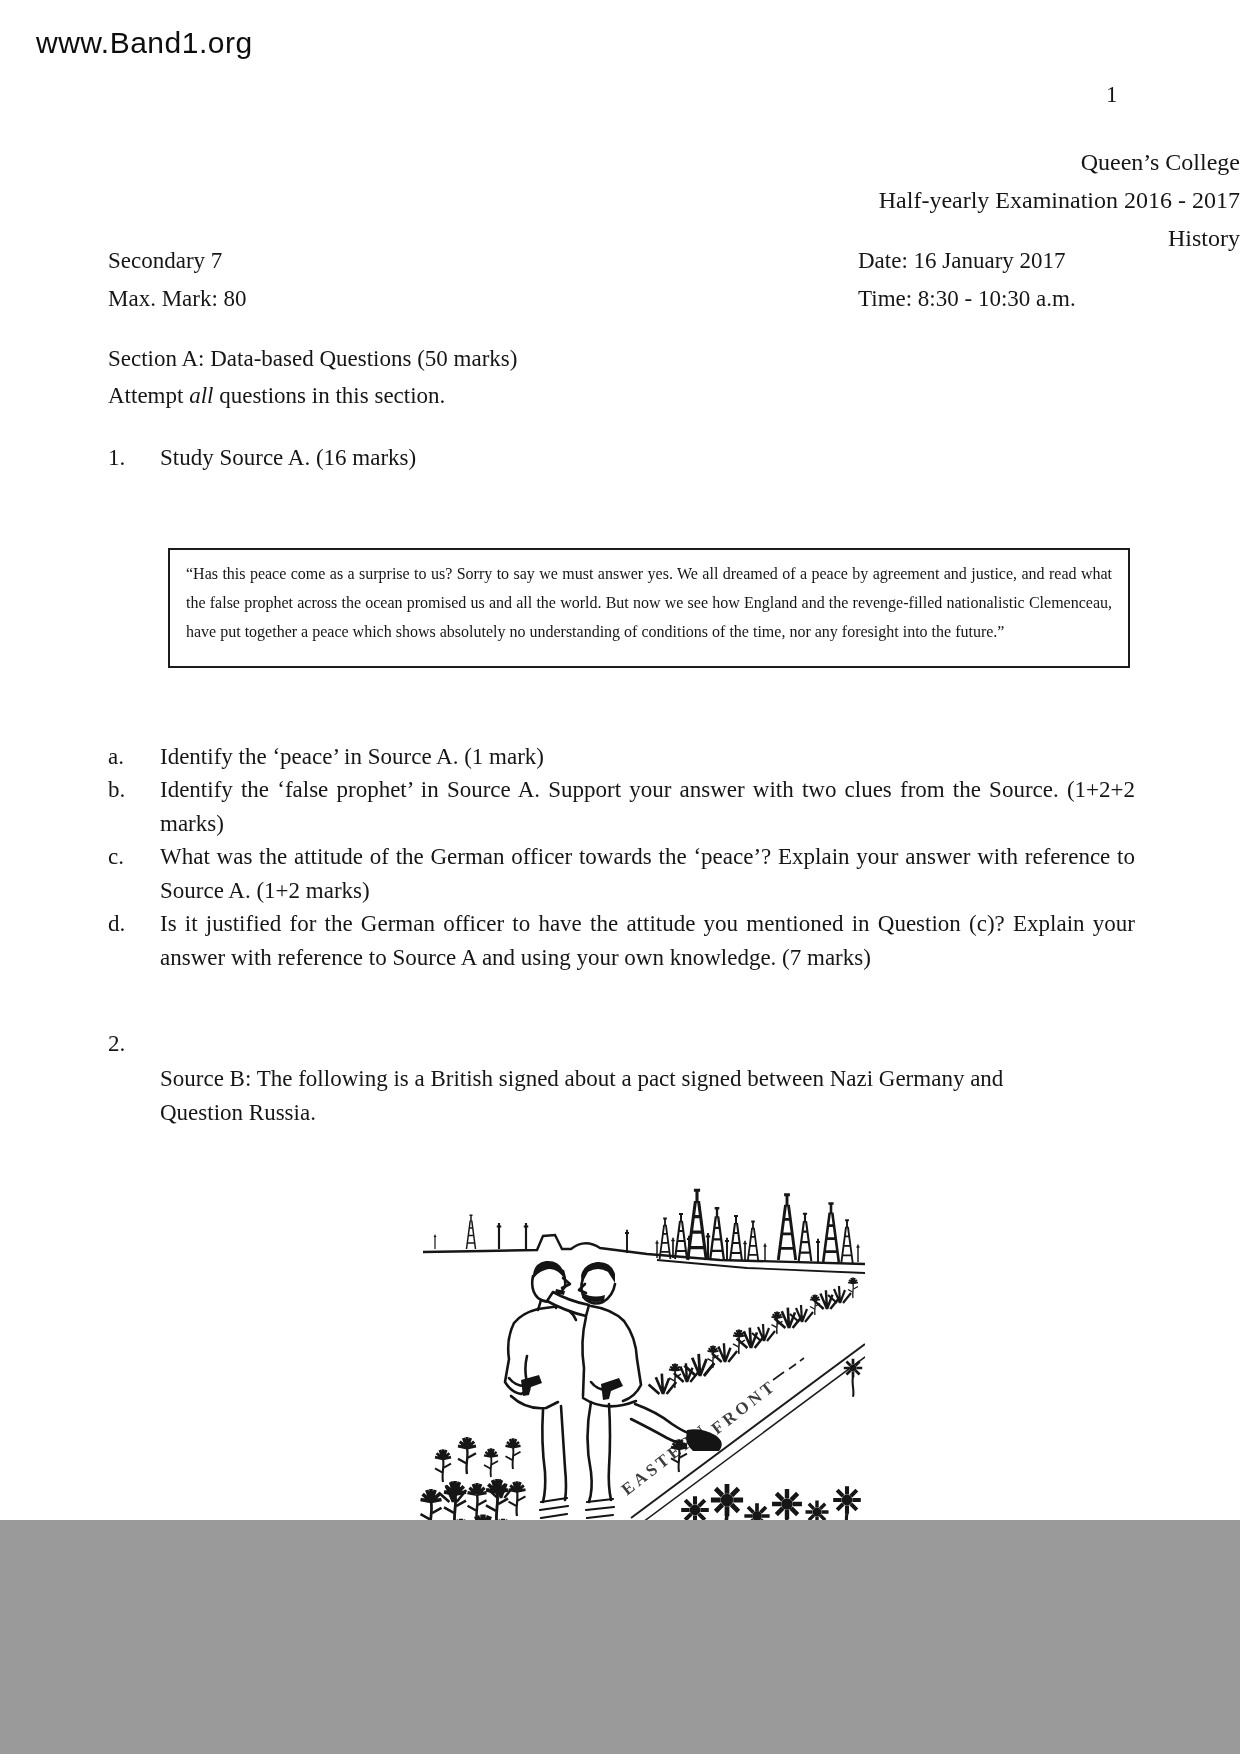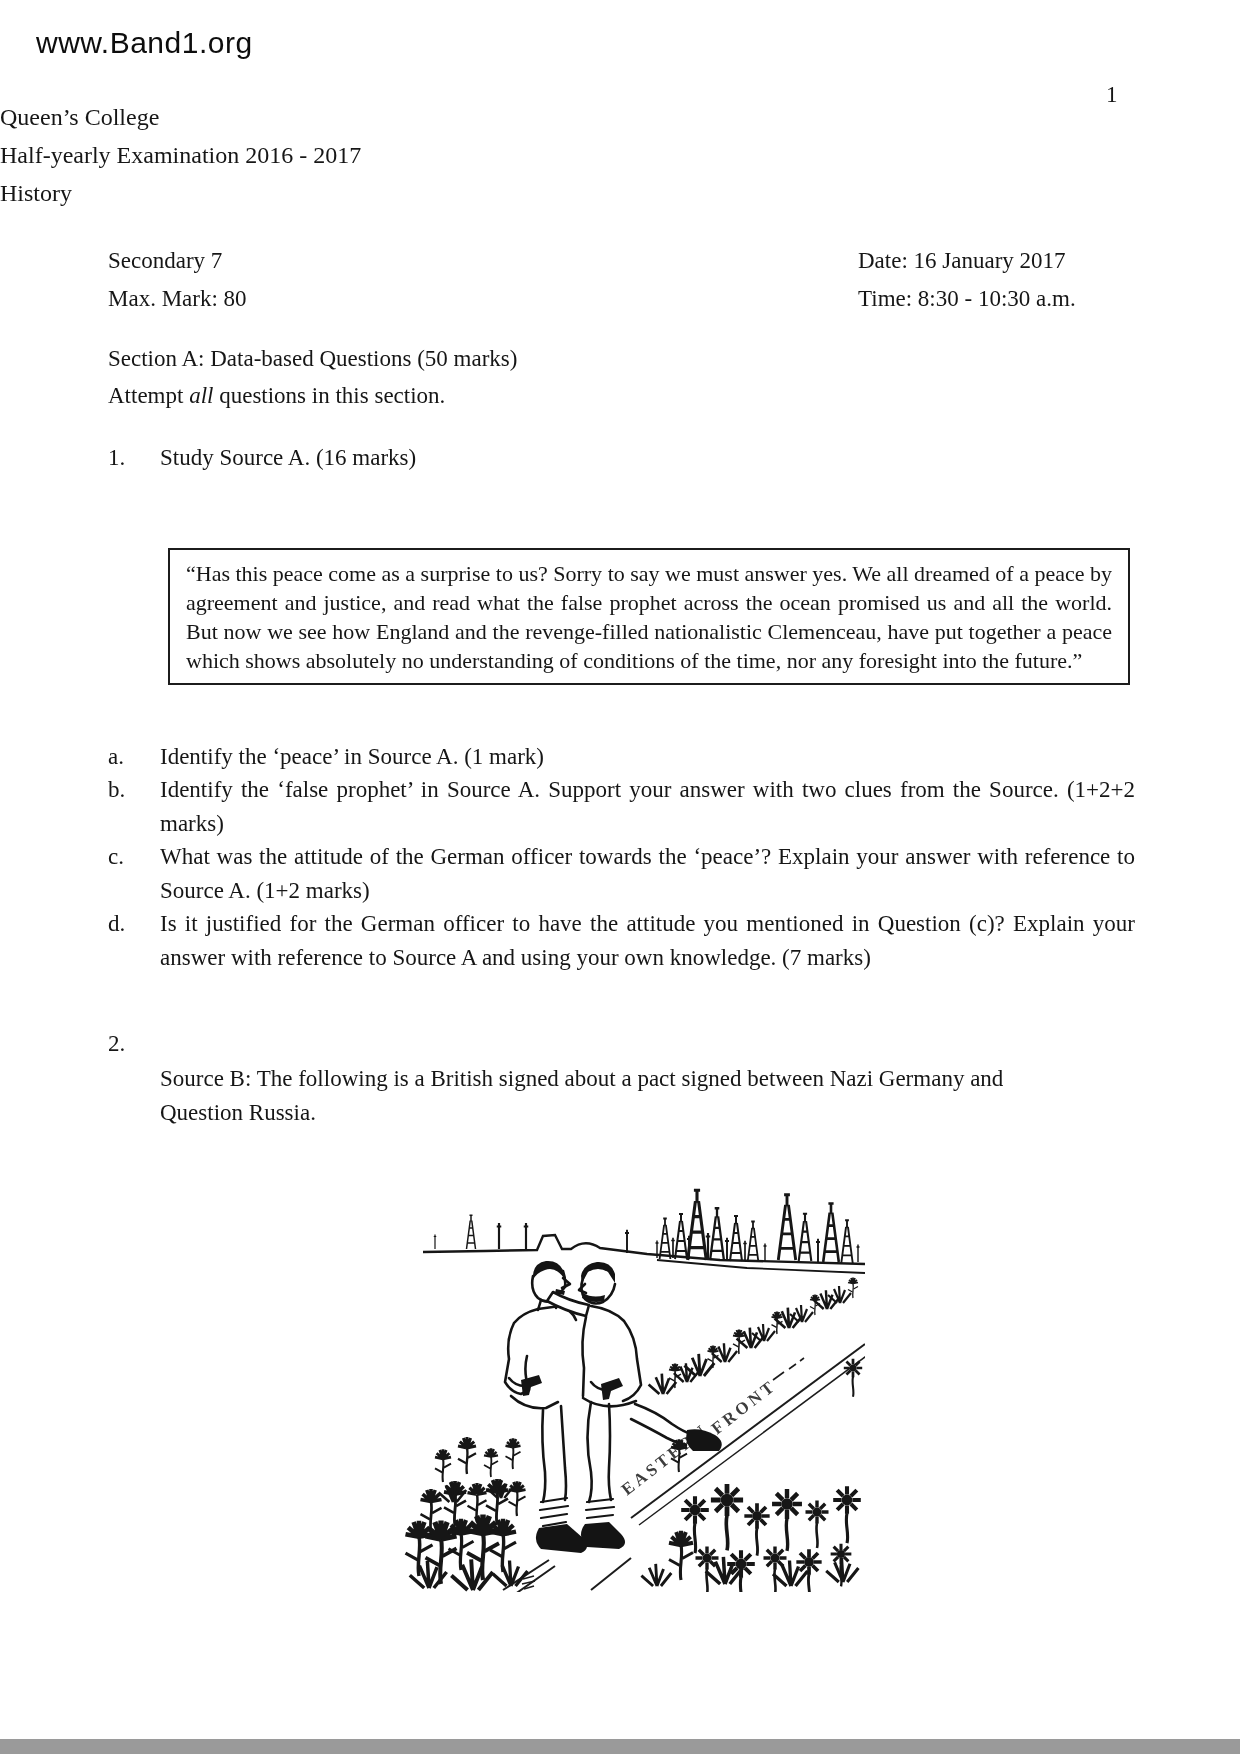--- a/index.html
+++ b/index.html
@@ -1,42 +1,42 @@
 <!DOCTYPE html>
 <html><head>
 <meta charset="utf-8">
 <style>
   html,body{margin:0;padding:0;background:#9a9a9a;}
   .page{
     position:relative;
-    width:1240px;height:1739px;
+    width:1240px;height:1520px;
     margin:0 auto;
     background:#ffffff;
     font-family:"Liberation Serif", serif;
     color:#161616;
     overflow:hidden;
   }
   .abs{position:absolute;}
   .t{font-size:23px;line-height:30px;white-space:nowrap;}
-  .center{left:0;width:100%;text-align:left;font-size:24px;}
+  .center{left:0;width:100%;text-align:right;font-size:24px;margin-top:45px;}
   .watermark{
     font-family:"Liberation Sans", sans-serif;
     font-size:30px;color:#0d0d0d;letter-spacing:0.5px;
   }
   .pagenum{font-size:23px;}
   .qrow{display:flex;align-items:flex-start;}
   .qlabel{width:52px;flex:0 0 52px;font-size:23px;line-height:33.5px;}
   .qtext{flex:1;font-size:23px;line-height:33.5px;text-align:justify;}
   .qtext.single{text-align:left;}
   .quotebox{
     left:168px;top:548px;width:962px;
     box-sizing:border-box;
     border:2px solid #1c1c1c;
-    padding:9px 16px 8px 16px;
-    font-size:22px;line-height:29px;
+    padding:9px 16px 20px 16px;
+    font-size:16px;line-height:29px;
     text-align:justify;
   }
   .em-i{font-style:italic;text-align:center;}
   svg text{font-family:"Liberation Serif", serif;}
 </style>
 </head>
 <body>
 
 <div class="page">
 

